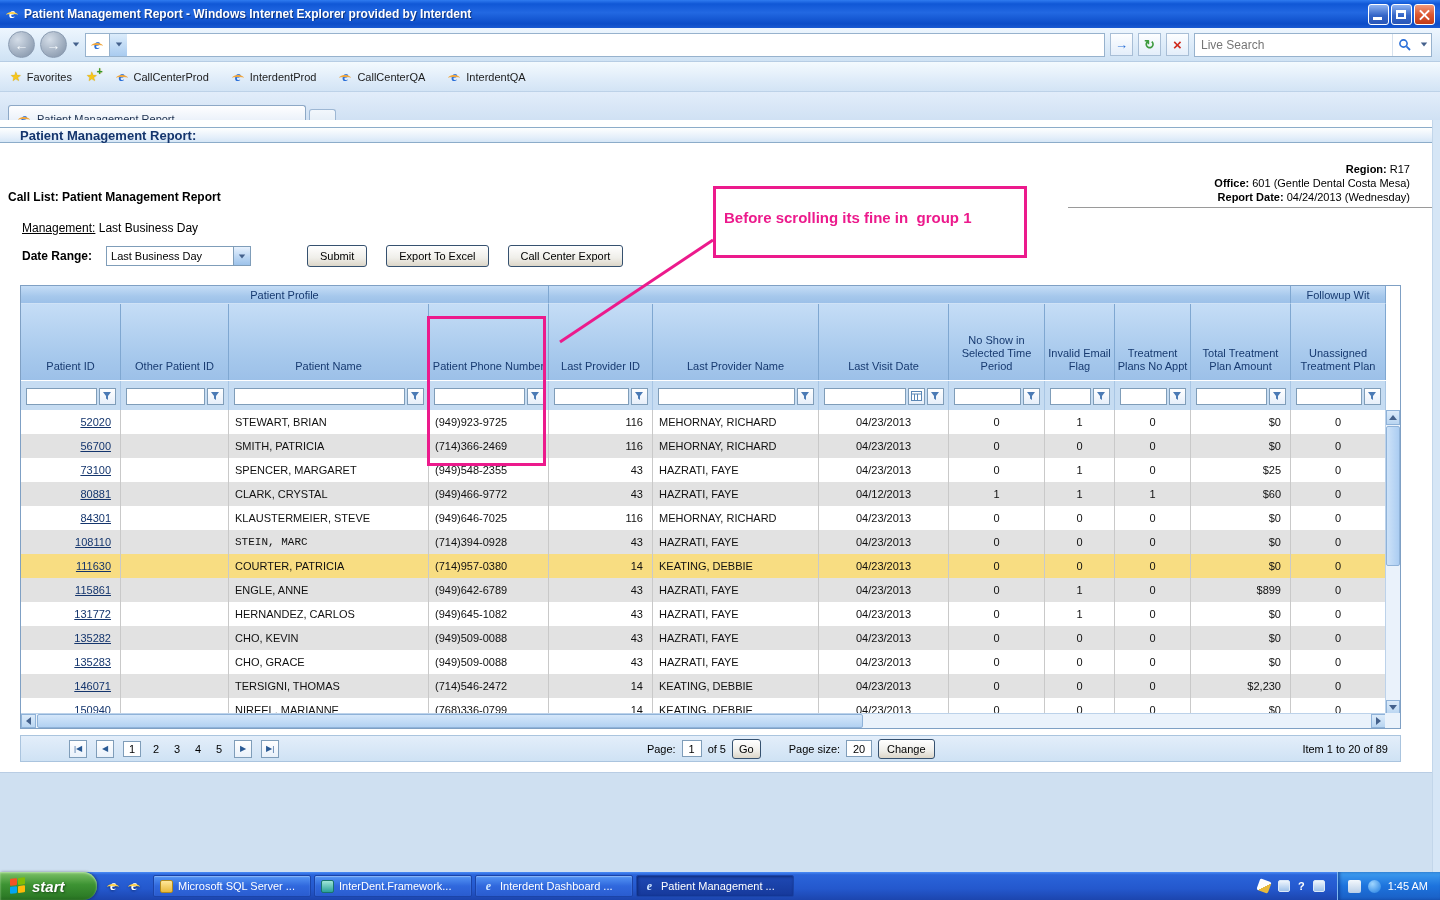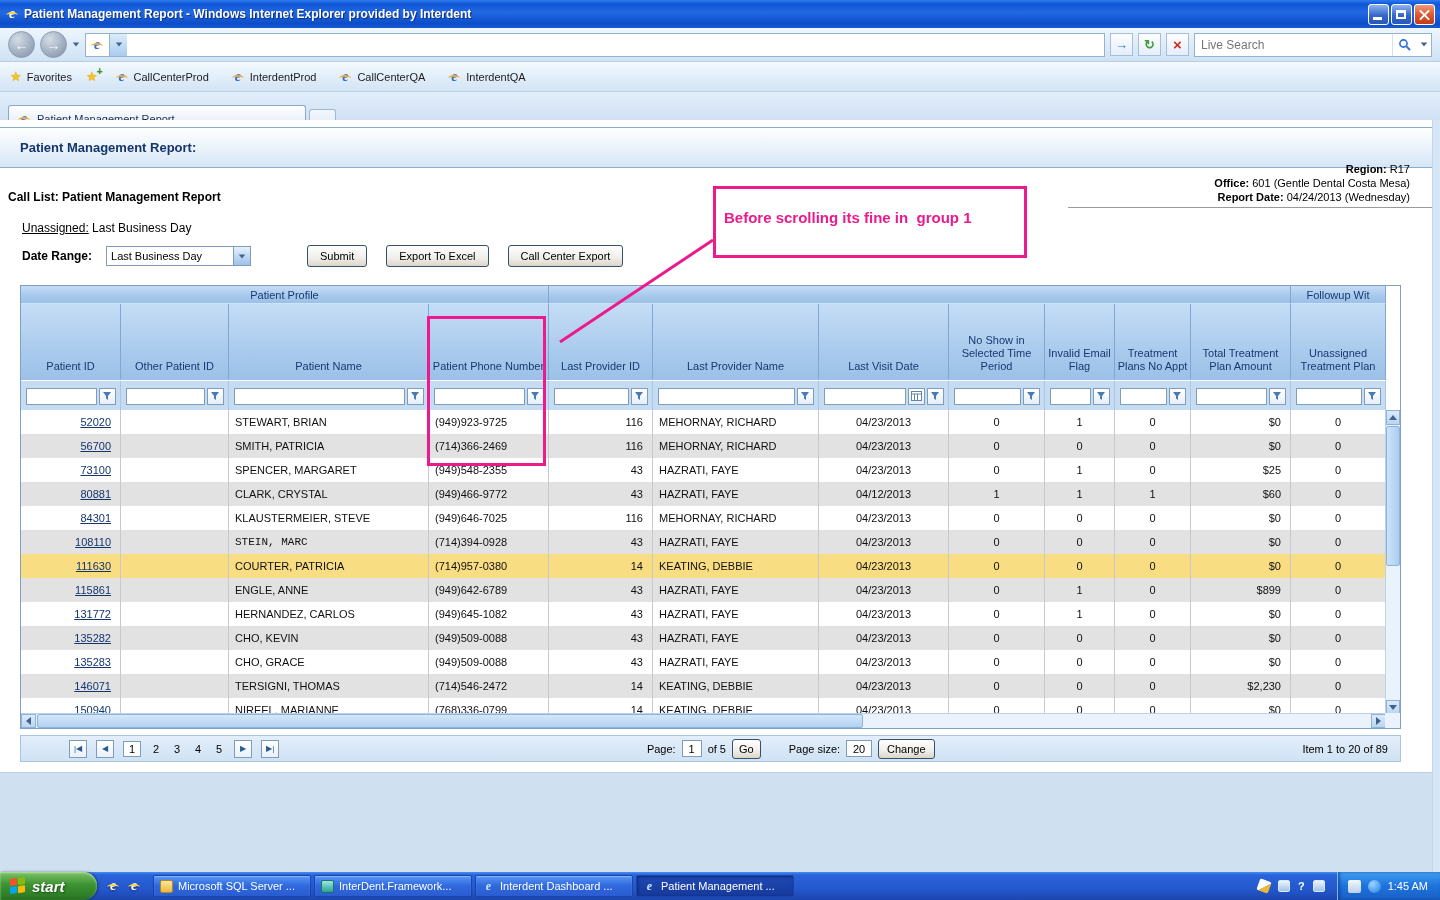--- a/index.html
+++ b/index.html
@@ -67,21 +67,21 @@
     background:linear-gradient(180deg,#e2edfa,#c9dcf1); border-bottom:1px solid #9db7d4;
     display:flex; align-items:flex-end; padding:0 8px; }
   .tab { width:298px; height:26px; background:linear-gradient(180deg,#fefeff,#ecf2fa 55%,#dfe9f5);
     border:1px solid #8da8c6; border-bottom:none; border-radius:3px 3px 0 0;
     display:flex; align-items:center; gap:6px; padding:0 8px; font-size:11px; color:#1b2f4e; }
   .tabstub { width:27px; height:22px; margin-left:3px; background:linear-gradient(180deg,#f2f7fc,#dce8f4);
     border:1px solid #9db7d4; border-bottom:none; border-radius:3px 3px 0 0; }
 
   
   .page { position:absolute; left:0; top:120px; width:1440px; height:752px; background:#fff; }
-  .band { position:absolute; left:0; top:7px; width:1432px; height:41px;
+  .band { position:absolute; left:0; top:7px; width:1432px; height:16px;
     background:linear-gradient(180deg,#feffff,#e3eefa 70%,#d5e6f6);
     border-top:1px solid #8cacc9; border-bottom:1px solid #8cacc9;
     display:flex; align-items:center; padding-left:20px;
     font-size:13px; font-weight:bold; color:#14356d; }
   .info { position:absolute; top:42px; right:30px; text-align:right; font-size:11px; line-height:14px; color:#000; }
   .call-list { position:absolute; left:8px; top:70px; font-size:12px; font-weight:bold; color:#000; }
   .info-rule { position:absolute; left:1068px; top:87px; width:364px; height:1px; background:#9a9a9a; }
   .desc { position:absolute; left:22px; top:101px; font-size:12px; color:#000; }
   .desc .dlab { text-decoration:underline; }
   .controls { position:absolute; left:22px; top:124px; height:24px; display:flex; align-items:center; font-size:12px; }
@@ -301,21 +301,21 @@
     <div class="info">
       <div><b>Region:</b><span> R17</span></div>
       <div><b>Office:</b><span> 601 (Gentle Dental Costa Mesa)</span></div>
       <div><b>Report Date:</b><span> 04/24/2013 (Wednesday)</span></div>
     </div>
     <div class="info-rule"></div>
 
     <div class="call-list">Call List: Patient Management Report</div>
 
     <div class="desc">
-      <span class="dlab">Unassigned:</span><span> Last Business Day</span>
+      <span class="dlab">Management:</span><span> Last Business Day</span>
     </div>
 
     <div class="controls">
       <span class="drlab">Date Range:</span>
       <div class="combo">
         <span class="cval">Last Business Day</span>
         <span class="carrow">
             <i class="tri sm down"></i>
           </span>
       </div>

